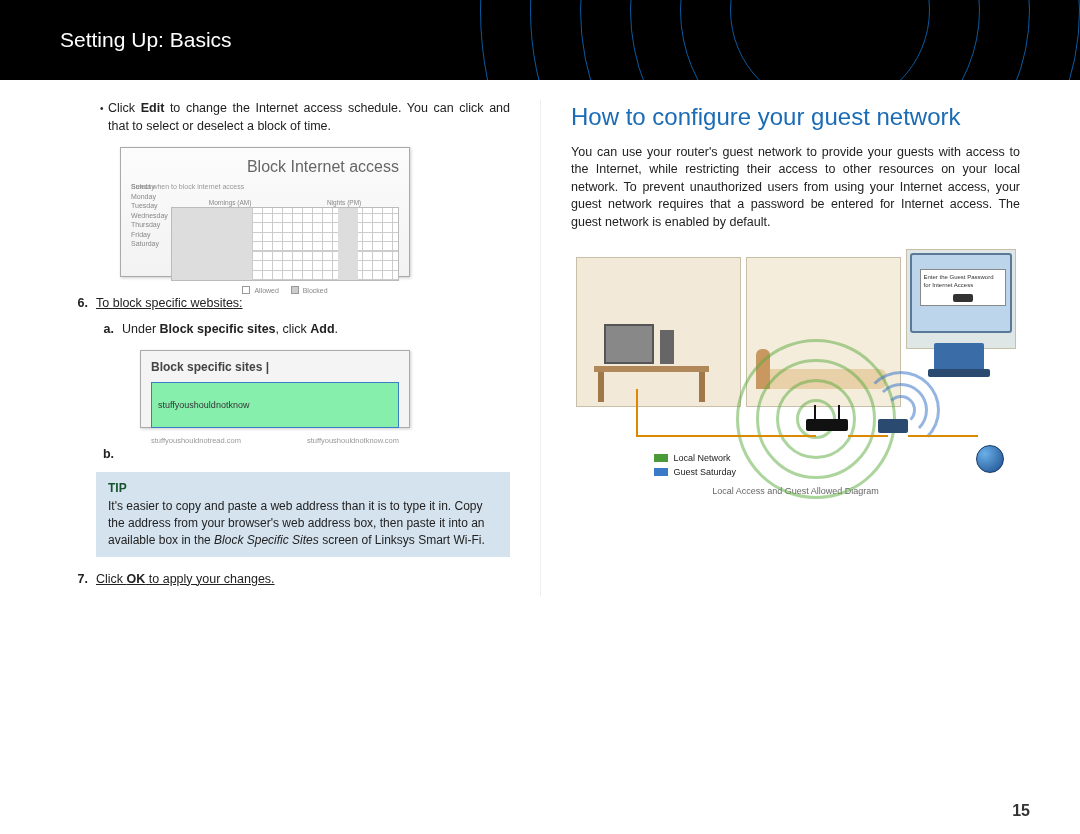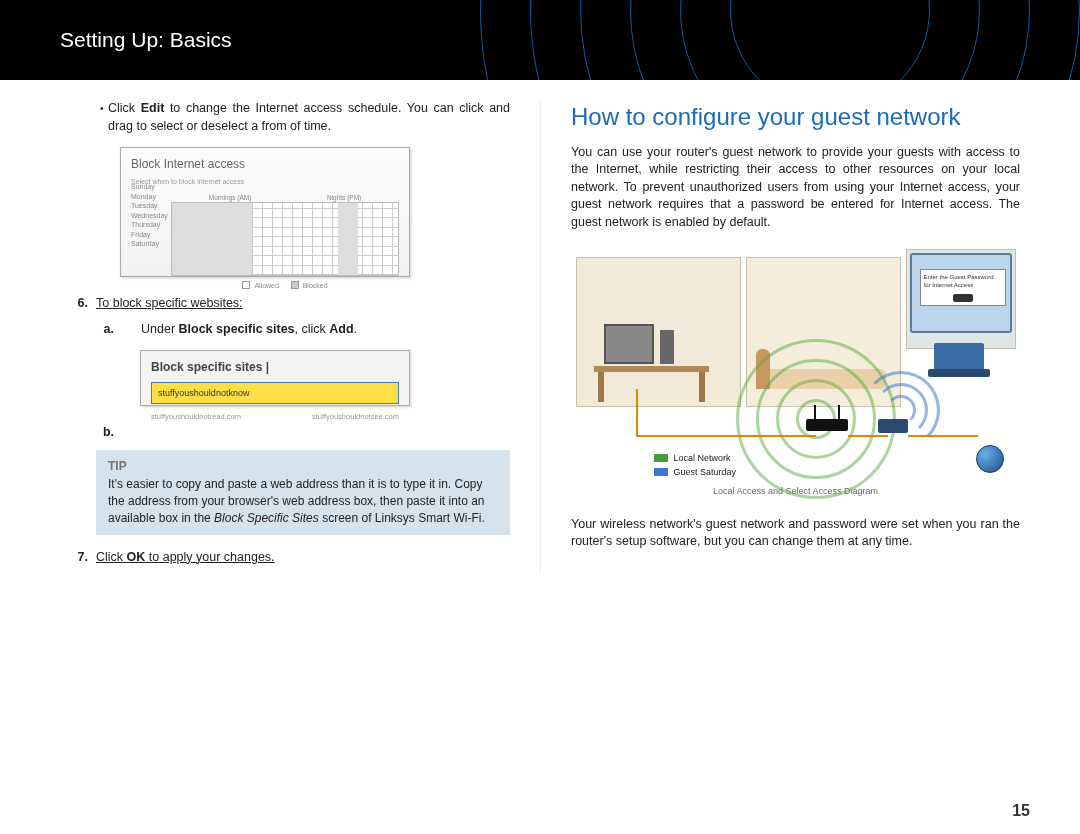--- a/index.html
+++ b/index.html
@@ -58,37 +58,37 @@
   .bullet-row, .num-row, .alpha-row {
     display: flex;
     margin-bottom: 8px;
     text-align: justify;
   }
   .bullet-row .marker { width: 20px; padding-left: 40px; padding-right: 8px; font-size: 10px; line-height: 1.8; }
   .bullet-row .text { flex: 1; }
   .num-row .marker { width: 36px; text-align: right; padding-right: 8px; font-weight: bold; }
   .num-row .text { flex: 1; text-decoration: underline; }
   .alpha-row .marker { width: 62px; text-align: right; padding-right: 8px; font-weight: bold; }
-  .alpha-row .text { flex: 1; margin-left: 19px; }
+  .alpha-row .text { flex: 1; }
   .screenshot {
     margin: 12px 20px 18px 60px;
     border: 1px solid #aaa;
     box-shadow: 1px 1px 3px rgba(0,0,0,0.2);
     background: #fff;
   }
   .ss-block-internet {
     width: 290px;
     height: 130px;
     padding: 8px 10px;
     font-size: 10px;
     color: #888;
     position: relative;
     background: linear-gradient(#fcfcfc,#f2f2f2);
   }
-  .ss-block-internet .title { font-size: 12px; color: #666; margin-bottom: 4px; }
+  .ss-block-internet .title { font-size: 16px; color: #666; margin-bottom: 4px; text-align: right; }
   .ss-block-internet .sub { font-size: 7px; color: #999; margin-bottom: 6px; }
   .schedule-grid {
     height: 74px;
     background:
       repeating-linear-gradient(90deg, #ccc 0 1px, transparent 1px 10px),
       repeating-linear-gradient(0deg, #ccc 0 1px, transparent 1px 9.5px),
       #fff;
     margin-left: 40px;
     position: relative;
     border: 1px solid #bbb;
@@ -102,38 +102,38 @@
     content:"";
     position:absolute;right:40px;top:0;width:20px;height:100%;
     background: #ddd;
   }
   .day-labels { position:absolute; left:10px; top:34px; font-size:7px; color:#888; line-height:9.5px;}
   .legend-row { font-size:7px; text-align:center; margin-top:4px; margin-left:40px;}
   .legend-row span { display:inline-block; width:8px; height:8px; border:1px solid #999; margin:0 2px; vertical-align:middle;}
   .legend-row .blk { background:#ccc; }
   .ss-block-sites {
     width: 270px;
-    height: 56px;
+    height: 78px;
     padding: 8px 10px;
     background: #f4f4f4;
     font-size: 10px;
   }
   .ss-block-sites .title { font-size: 12px; font-weight:bold; color:#444; margin-bottom:6px;}
   .ss-block-sites .input {
-    background:#fde047; border:1px solid #3b7cc4; padding:4px 6px; font-size:9px; color:#333;
+    background:#86efac; border:1px solid #3b7cc4; padding:16px 6px; font-size:9px; color:#333;
     width: 100%;
   }
   .ss-block-sites .row2 { display:flex; justify-content:space-between; font-size:7.5px; color:#999; margin-top:8px;}
   .tip-box {
     background: #d5e3ef;
     margin: 6px 0 14px 36px;
     padding: 8px 12px;
     font-size: 12px;
   }
-  .tip-box .tip-label { color:#737373; font-weight:bold; font-size:12px; margin-bottom:2px;}
+  .tip-box .tip-label { color:#14532d; font-weight:bold; font-size:12px; margin-bottom:2px;}
   h2.section { color:#1b6bb5; font-size:24px; font-weight:500; margin-bottom:10px; }
   .justify { text-align: justify; }
   .diagram {
     margin: 18px auto 4px auto;
     width: 440px;
     height: 230px;
     position: relative;
   }
   .room { position:absolute; background:#f2e9d8; border:1px solid #c8bfa8;}
   .room1 { left:0; top:8px; width:165px; height:150px;}
@@ -186,21 +186,21 @@
   <div class="header-title-right">Setting Up: Basics</div>
 </div>
 
 <div class="page">
 
   <div class="col col-left">
 
     <div class="bullet-row">
       <div class="marker">•</div>
       <div class="text">
-        <span>Click </span><b>Edit</b><span> to change the Internet access schedule. You can click and drag to select or deselect a from of time.</span>
+        <span>Click </span><b>Edit</b><span> to change the Internet access schedule. You can click and that to select or deselect a block of time.</span>
       </div>
     </div>
 
     <div class="screenshot ss-block-internet">
       <div class="title">Block Internet access</div>
       <div class="sub">Select when to block internet access</div>
       <div style="display:flex;font-size:6.5px;color:#888;margin-left:40px;justify-content:space-around;">
         <span>Mornings (AM)</span>
         <span>Nights (PM)</span>
       </div>
@@ -229,21 +229,21 @@
       <div class="text">
         <span>Under </span><b>Block specific sites</b><span>, click </span><b>Add</b><span>.</span>
       </div>
     </div>
 
     <div class="screenshot ss-block-sites" style="margin-left:80px;">
       <div class="title">Block specific sites  |</div>
       <div class="input">stuffyoushouldnotknow</div>
       <div class="row2">
         <span>stuffyoushouldnotread.com</span>
-        <span>stuffyoushouldnotsee.com</span>
+        <span>stuffyoushouldnotknow.com</span>
       </div>
     </div>
 
     <div class="alpha-row">
       <div class="marker">b.</div>
     </div>
 
     <div class="tip-box">
       <div class="tip-label">TIP</div>
       <div>
@@ -308,20 +308,19 @@
         <div>
             <span class="sw" style="background:#4a9a3a;"></span>
             <span>Local Network</span>
           </div>
         <div>
             <span class="sw" style="background:#3a7ac8;"></span>
             <span>Guest Saturday</span>
           </div>
       </div>
     </div>
-    <div class="caption">Local Access and Select Access Diagram</div>
-
-    <p class="justify" style="margin-top:18px;">Your wireless network's guest network and password were set when you ran the router's setup software, but you can change them at any time.</p>
+    <div class="caption">Local Access and Guest Allowed Diagram</div>
+
   </div>
 
 </div>
 
 <div class="page-num">15</div>
 
 </body></html>

